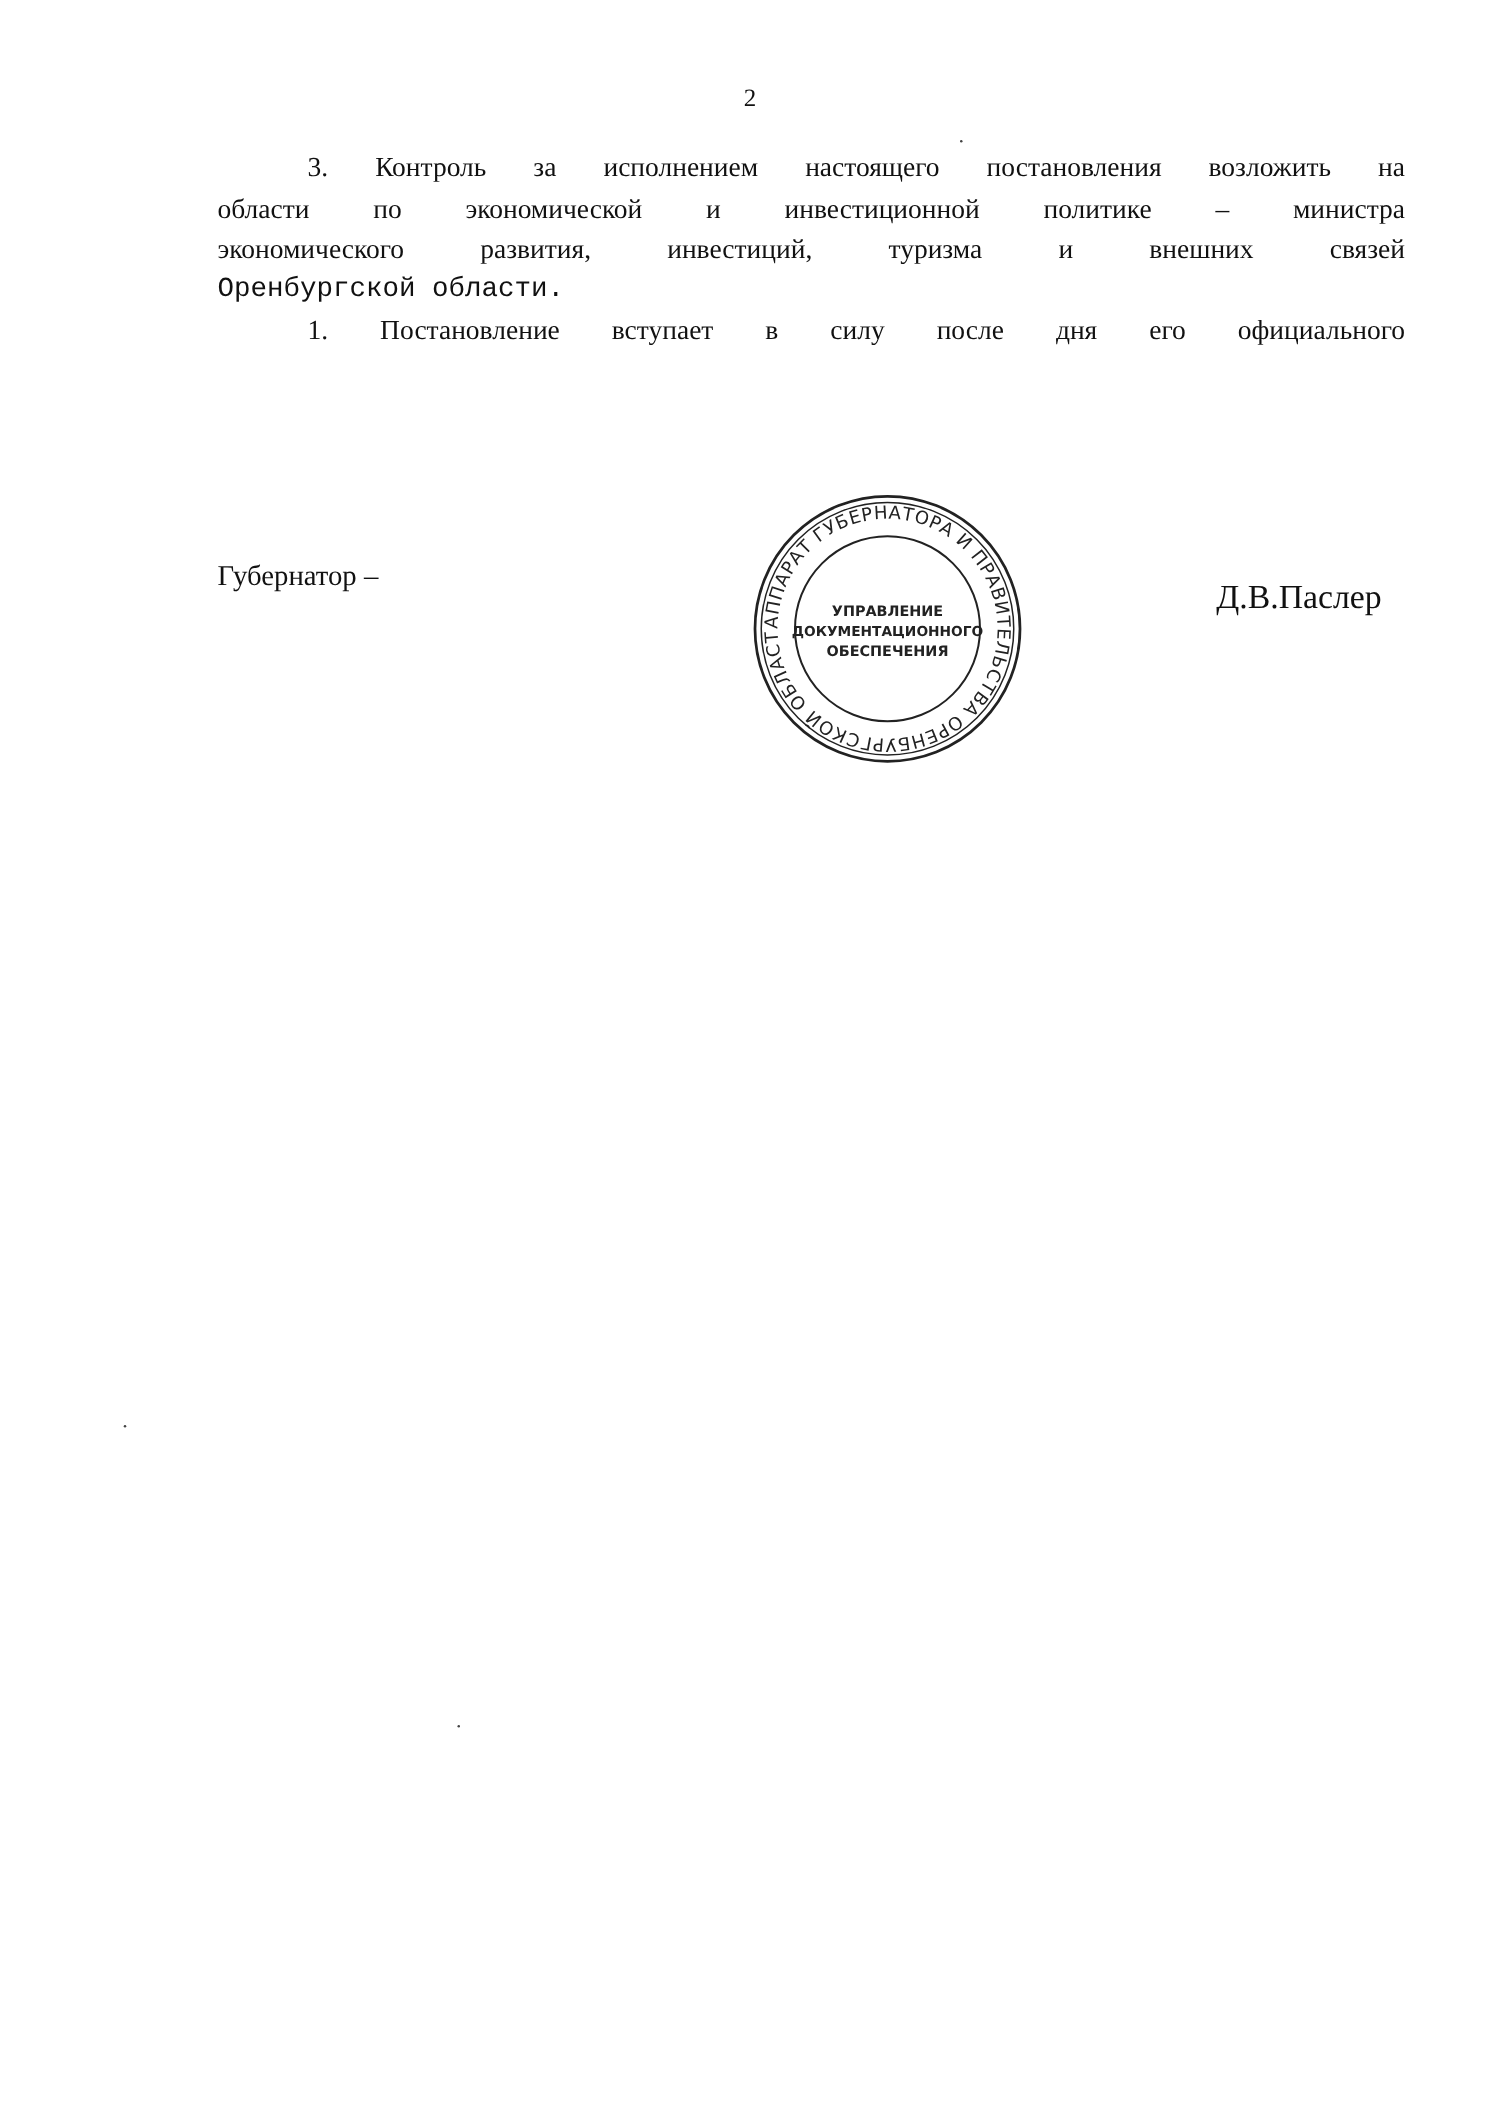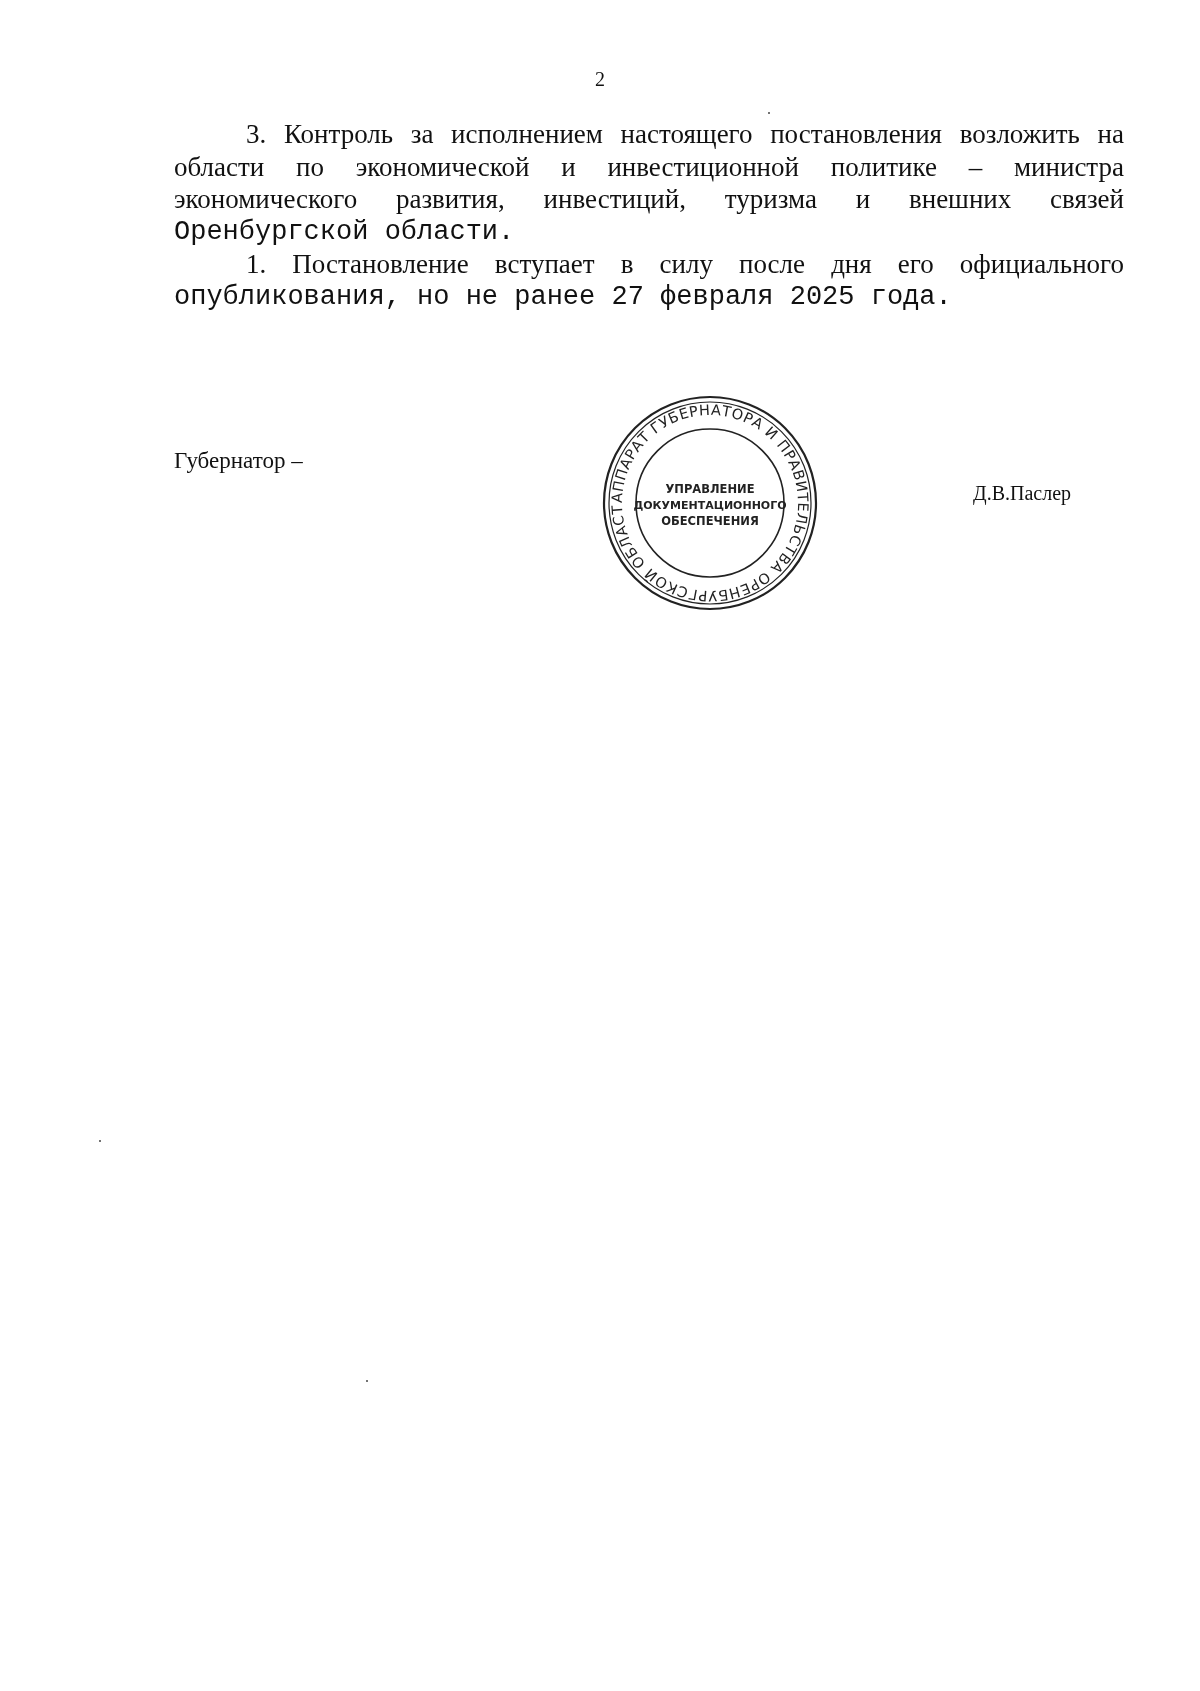--- a/index.html
+++ b/index.html
@@ -1,43 +1,42 @@
 <!DOCTYPE html>
 <html><head>
 <meta charset="utf-8">
 <style>
   html, body { margin: 0; padding: 0; background: #ffffff; }
   body { width: 1200px; height: 1691px; position: relative; overflow: hidden;
          font-family: "Liberation Serif", serif; color: #111; }
   .page-number { position: absolute; top: 68px; left: 0; width: 1200px; text-align: center; font-size: 20px; }
-  .body-text { position: absolute; left: 174px; width: 950px; top: 118px; font-size: 27px; line-height: 32.5px; }
+  .body-text { position: absolute; left: 174px; width: 950px; top: 118px; font-size: 22px; line-height: 32.5px; }
   .para { margin: 0; text-align: justify; text-align-last: left; }
   .para .indent { display: inline-block; width: 72px; }
   .just-line { display: block; text-align: justify; text-align-last: justify; }
   .last-line { display: block; text-align: left; font-family: Liberation Mono, monospace; }
   .sig-left { position: absolute; left: 174px; top: 444px; font-size: 23px; line-height: 33px; }
-  .sig-right { position: absolute; left: 973px; top: 477px; font-size: 20px; line-height: 33px; }
+  .sig-right { position: absolute; left: 973px; top: 461px; font-size: 27px; line-height: 33px; }
   .stamp { position: absolute; left: 600px; top: 393px; width: 220px; height: 220px; }
   .speck { position: absolute; width: 2px; height: 2px; background: #444; border-radius: 50%; }
 </style>
 </head>
 <body>
 
 <div class="page-number">2</div>
 
 <div class="body-text">
   <p class="para">
     <span class="just-line"><span class="indent"></span><span>3. Контроль за исполнением настоящего постановления возложить на</span></span>
     <span class="just-line">области по экономической и инвестиционной политике – министра</span>
     <span class="just-line">экономического развития, инвестиций, туризма и внешних связей</span>
     <span class="last-line">Оренбургской области.</span>
   </p>
   <p class="para">
     <span class="just-line"><span class="indent"></span><span>1. Постановление вступает в силу после дня его официального</span></span>
-    <span class="last-line">опубликования, но не ранее 27 февраля 2025 года.</span>
   </p>
 </div>
 
 <div class="sig-left">
   <div>Губернатор –</div>
 </div>
 
 <div class="sig-right">Д.В.Паслер</div>
 
 <svg class="stamp" viewBox="0 0 220 220" xmlns="http://www.w3.org/2000/svg">

